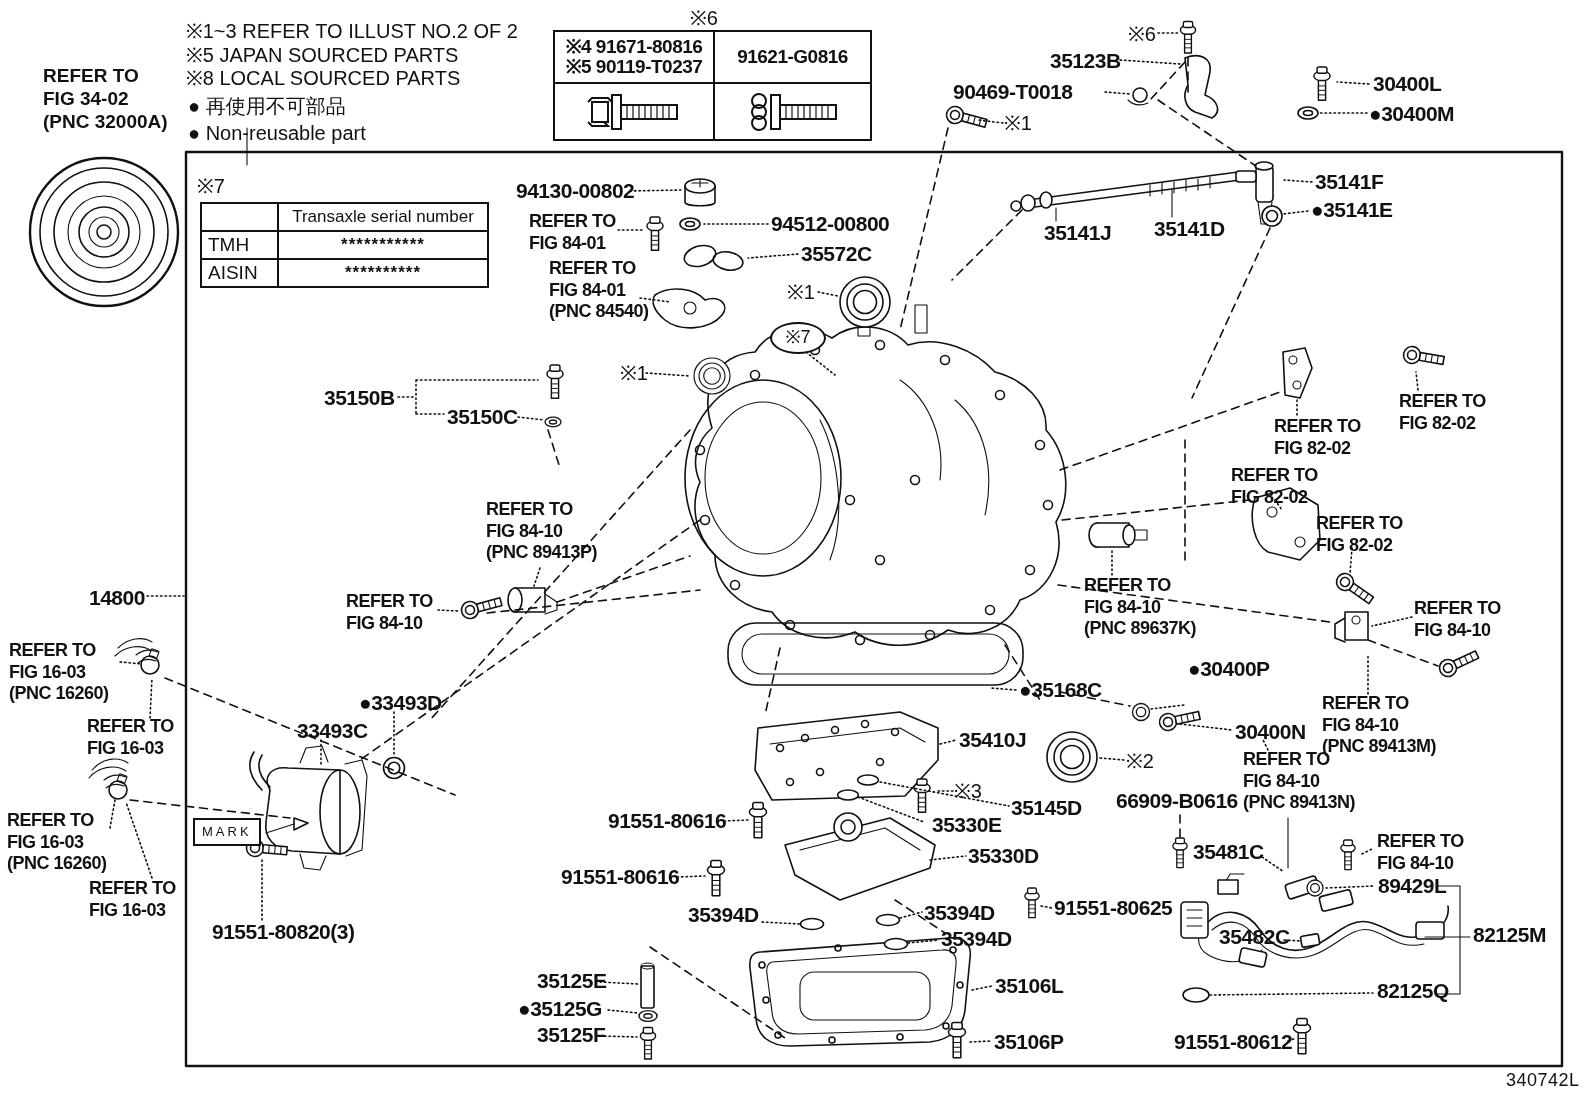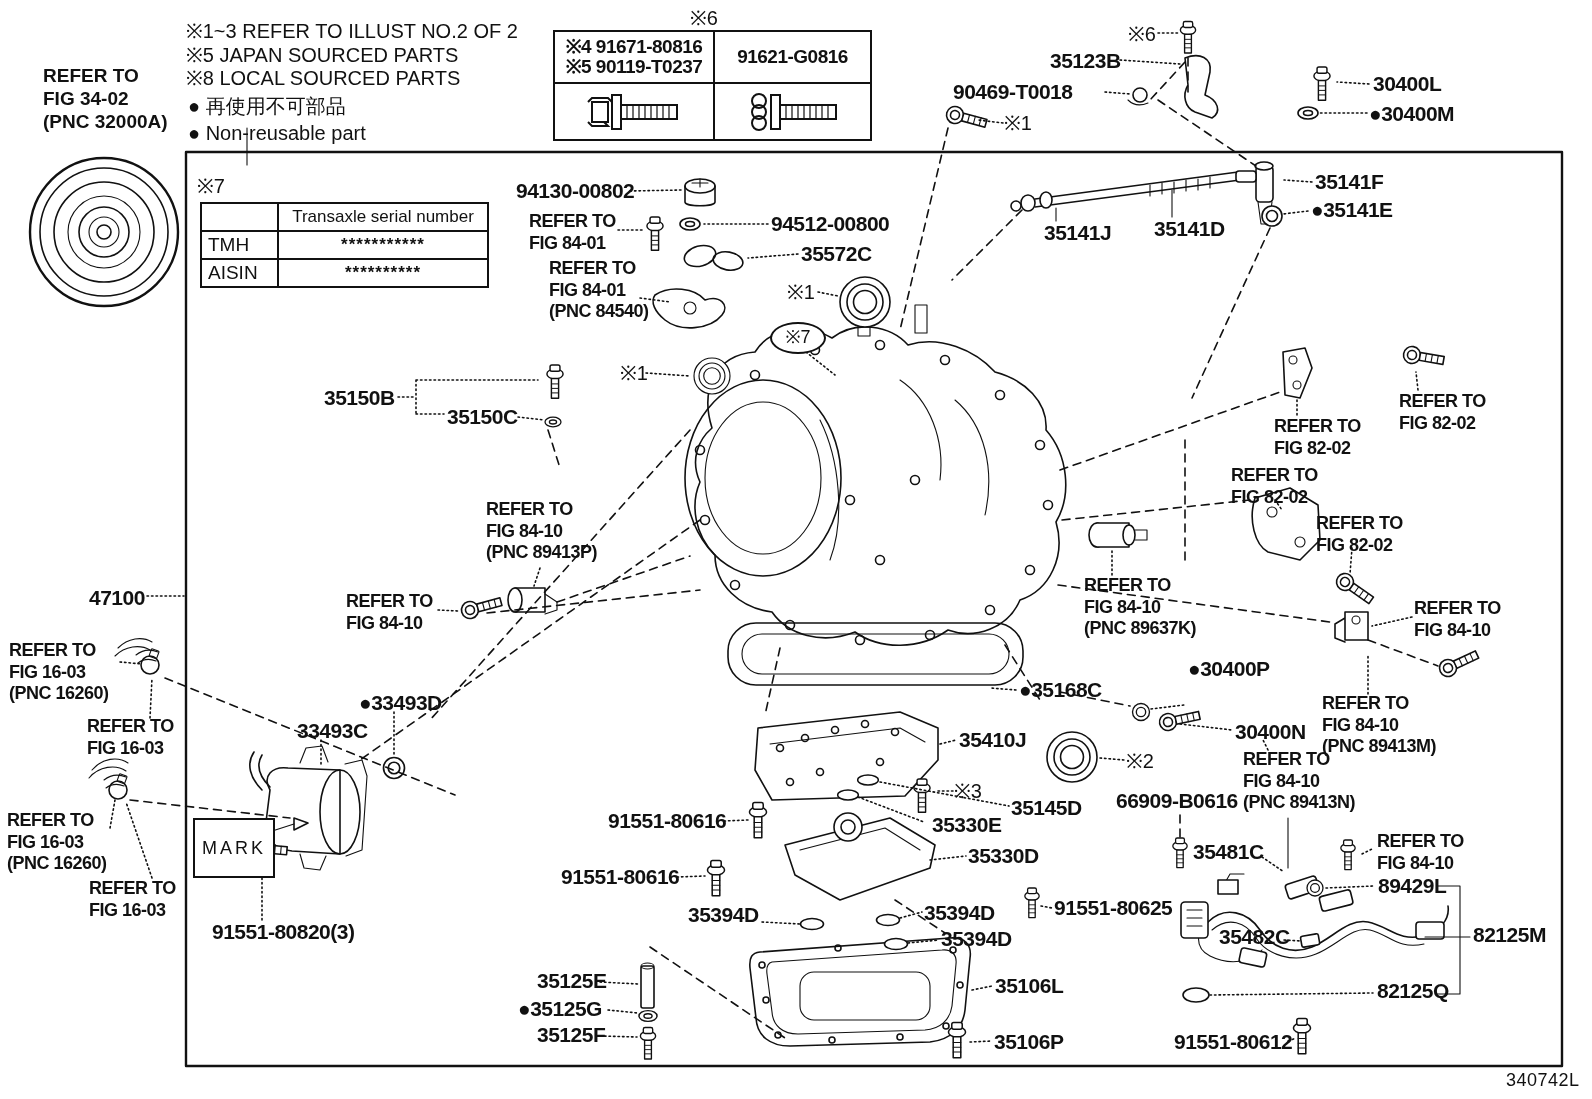--- a/index.html
+++ b/index.html
@@ -13,21 +13,21 @@
   .art .dash{stroke-width:1.5;stroke-dasharray:8,6}
   .art .wfill{fill:#fff}
   .lbl,.ref,.sym,.note,.r3402{position:absolute;z-index:3;white-space:pre-line}
   .lbl{font-weight:bold;font-size:21px;line-height:24px;letter-spacing:-0.5px}
   .ref{font-weight:bold;font-size:18px;line-height:21.5px;letter-spacing:-0.5px}
   .sym{font-weight:400;font-size:20px;line-height:22px}
   .note{font-weight:400;font-size:20px;line-height:23px}
   .r3402{font-weight:bold;font-size:19px;line-height:23px}
   .docnum{position:absolute;z-index:3;font-weight:400;font-size:18px;letter-spacing:.5px}
   .markbox{position:absolute;z-index:3;border:2px solid #111;background:#fff;
-           font-weight:400;font-size:18px;letter-spacing:3px;padding:16px 7px;line-height:24px}
+           font-weight:400;font-size:13px;letter-spacing:3px;padding:0 7px;line-height:24px}
   .oval7{position:absolute;z-index:3;border:2px solid #111;border-radius:50%;width:52px;height:28px;
          background:#fff;text-align:center;font-weight:400;font-size:18px;line-height:26px}
   .btable{position:absolute;left:553px;top:30px;z-index:3;border:2.5px solid #111;background:#fff;
           display:grid;grid-template-columns:158px 157px;grid-template-rows:50px 57px}
   .btable .c{border-left:2.5px solid #111;border-top:2.5px solid #111;display:flex;
              align-items:center;justify-content:center;flex-direction:column}
   .btable .c:nth-child(1),.btable .c:nth-child(2){border-top:none}
   .btable .c:nth-child(odd){border-left:none}
   .btable .t{font-weight:bold;font-size:19px;line-height:20px;letter-spacing:-0.5px}
   .stable{position:absolute;left:200px;top:202px;z-index:3;border:2px solid #111;background:#fff;
@@ -484,21 +484,21 @@
 FIG 82-02</div>
 <div class="ref" style="left:1231px;top:465px">REFER TO
 FIG 82-02</div>
 <div class="ref" style="left:1316px;top:513px">REFER TO
 FIG 82-02</div>
 <div class="ref" style="left:486px;top:499px">REFER TO
 FIG 84-10
 (PNC 89413P)</div>
 <div class="ref" style="left:346px;top:591px">REFER TO
 FIG 84-10</div>
-<div class="lbl" style="left:89px;top:586px">47100</div>
+<div class="lbl" style="left:89px;top:586px">14800</div>
 <div class="ref" style="left:9px;top:640px">REFER TO
 FIG 16-03
 (PNC 16260)</div>
 <div class="ref" style="left:87px;top:716px">REFER TO
 FIG 16-03</div>
 <div class="lbl" style="left:359px;top:691px">●33493D</div>
 <div class="lbl" style="left:297px;top:719px">33493C</div>
 <div class="ref" style="left:7px;top:810px">REFER TO
 FIG 16-03
 (PNC 16260)</div>

